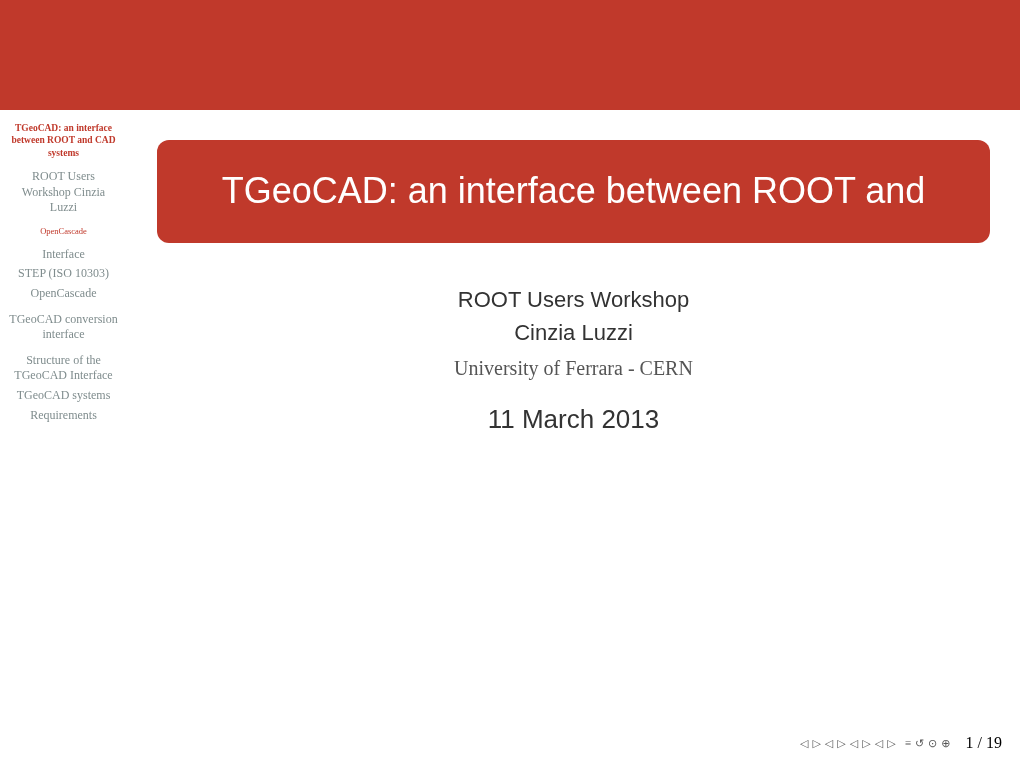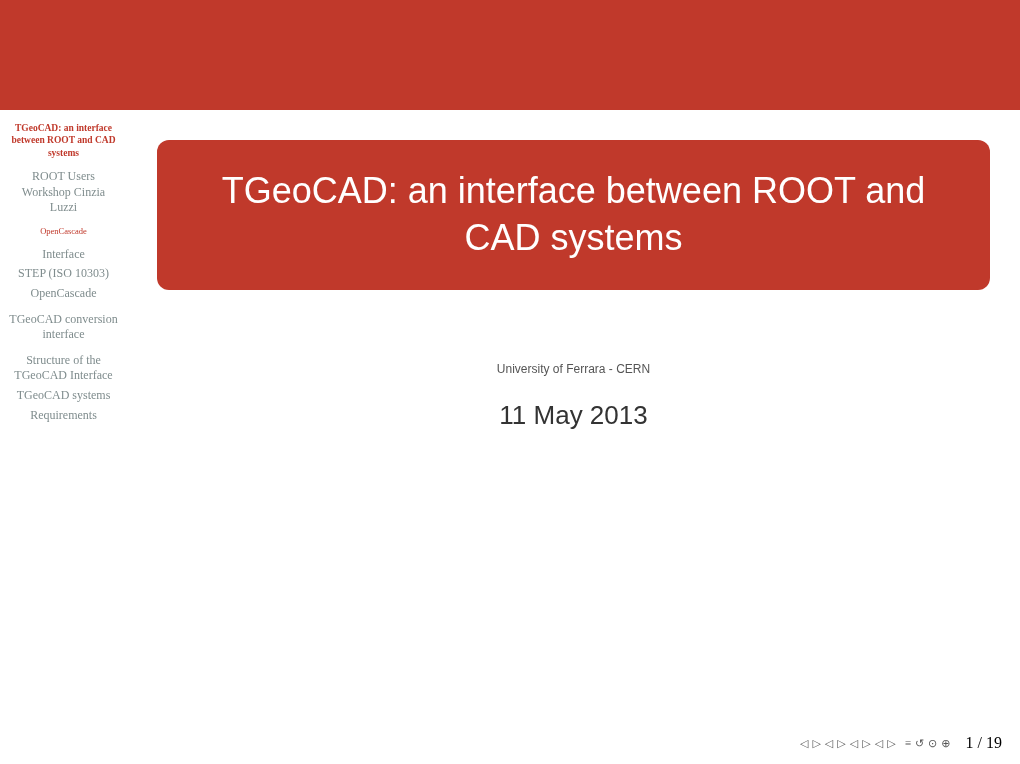--- a/index.html
+++ b/index.html
@@ -129,24 +129,24 @@
     }
 
     .subtitle-author {
       font-size: 22px;
       color: #333333;
       font-family: 'CMU Sans Serif', Arial, sans-serif;
       line-height: 1.5;
     }
 
     .subtitle-affiliation {
-      margin-top: 32px;
-      font-size: 12px;
+      margin-top: 8px;
+      font-size: 20px;
       color: #555555;
-      font-family: Liberation Sans, sans-serif;
+      font-family: Liberation Serif, serif;
     }
 
     .subtitle-date {
       margin-top: 24px;
       font-size: 26px;
       color: #333333;
       font-family: 'CMU Sans Serif', Arial, sans-serif;
     }
 
     
@@ -207,27 +207,28 @@
 </div>
 
 <div class="main-content">
   <div class="main-top-bar"></div>
 
   <div class="slide-area">
 
     <div class="title-box">
       <div class="title-text">
         <span>TGeoCAD: an interface between ROOT and</span><br>
-        <span>CAD systems</span>
       </div>
     </div>
 
     <div class="subtitle-area">
+      <div class="subtitle-workshop">ROOT Users Workshop</div>
+      <div class="subtitle-author">Cinzia Luzzi</div>
       <div class="subtitle-affiliation">University of Ferrara - CERN</div>
-      <div class="subtitle-date">11 May 2013</div>
+      <div class="subtitle-date">11 March 2013</div>
     </div>
   </div>
 
   <div class="footer">
     <div class="footer-icons-group">
       <span class="nav-sym">◁</span>
       <span class="nav-sym">▷</span>
       <span class="nav-sym">◁</span>
       <span class="nav-sym">▷</span>
       <span class="nav-sym">◁</span>

